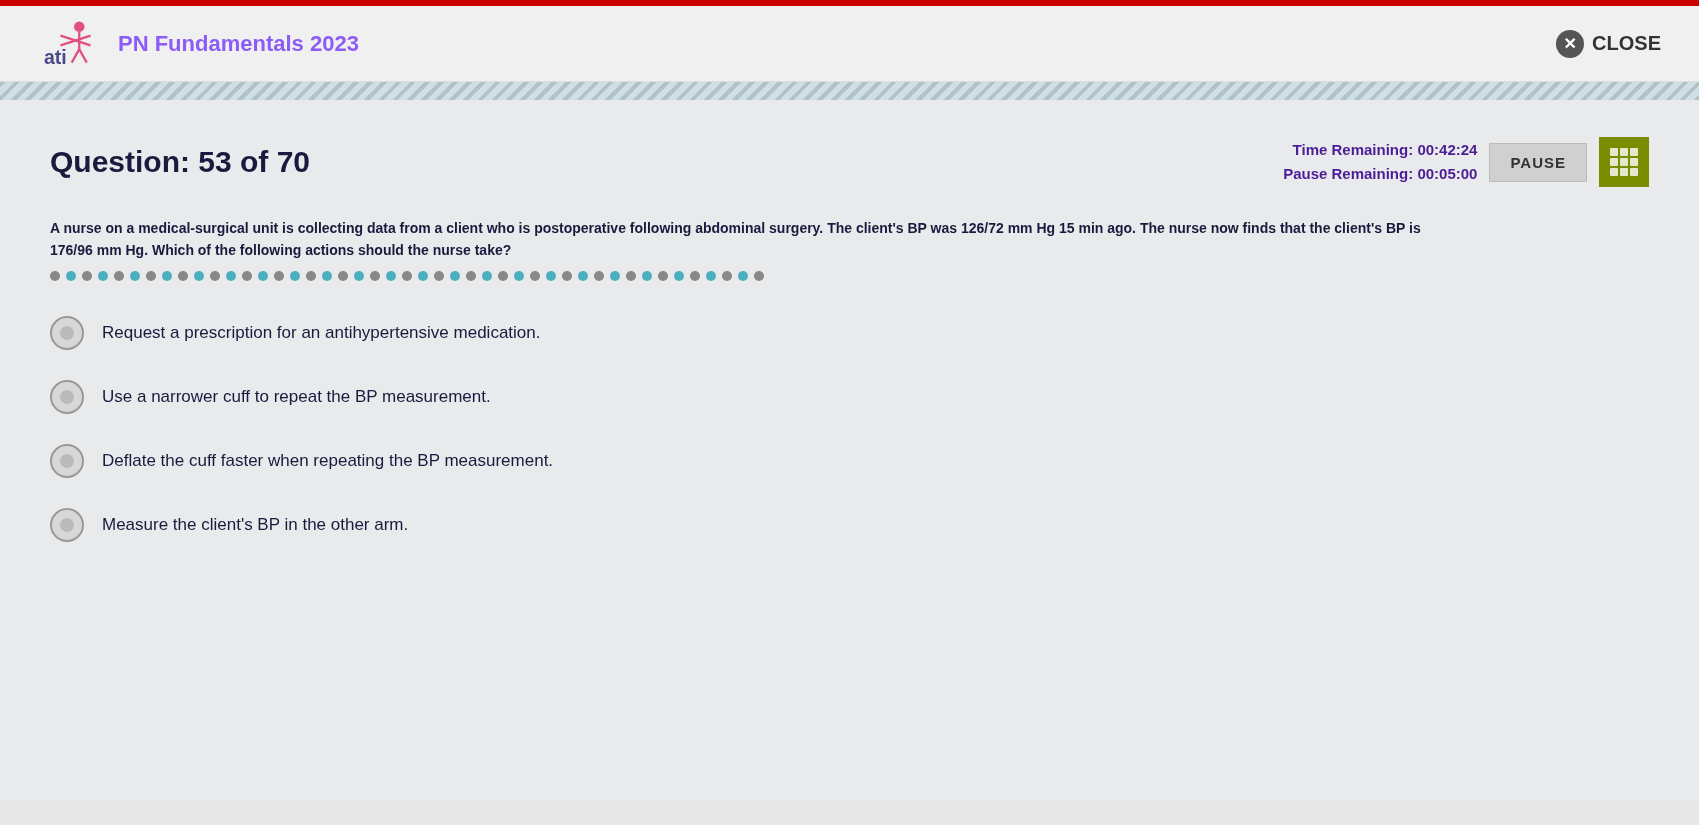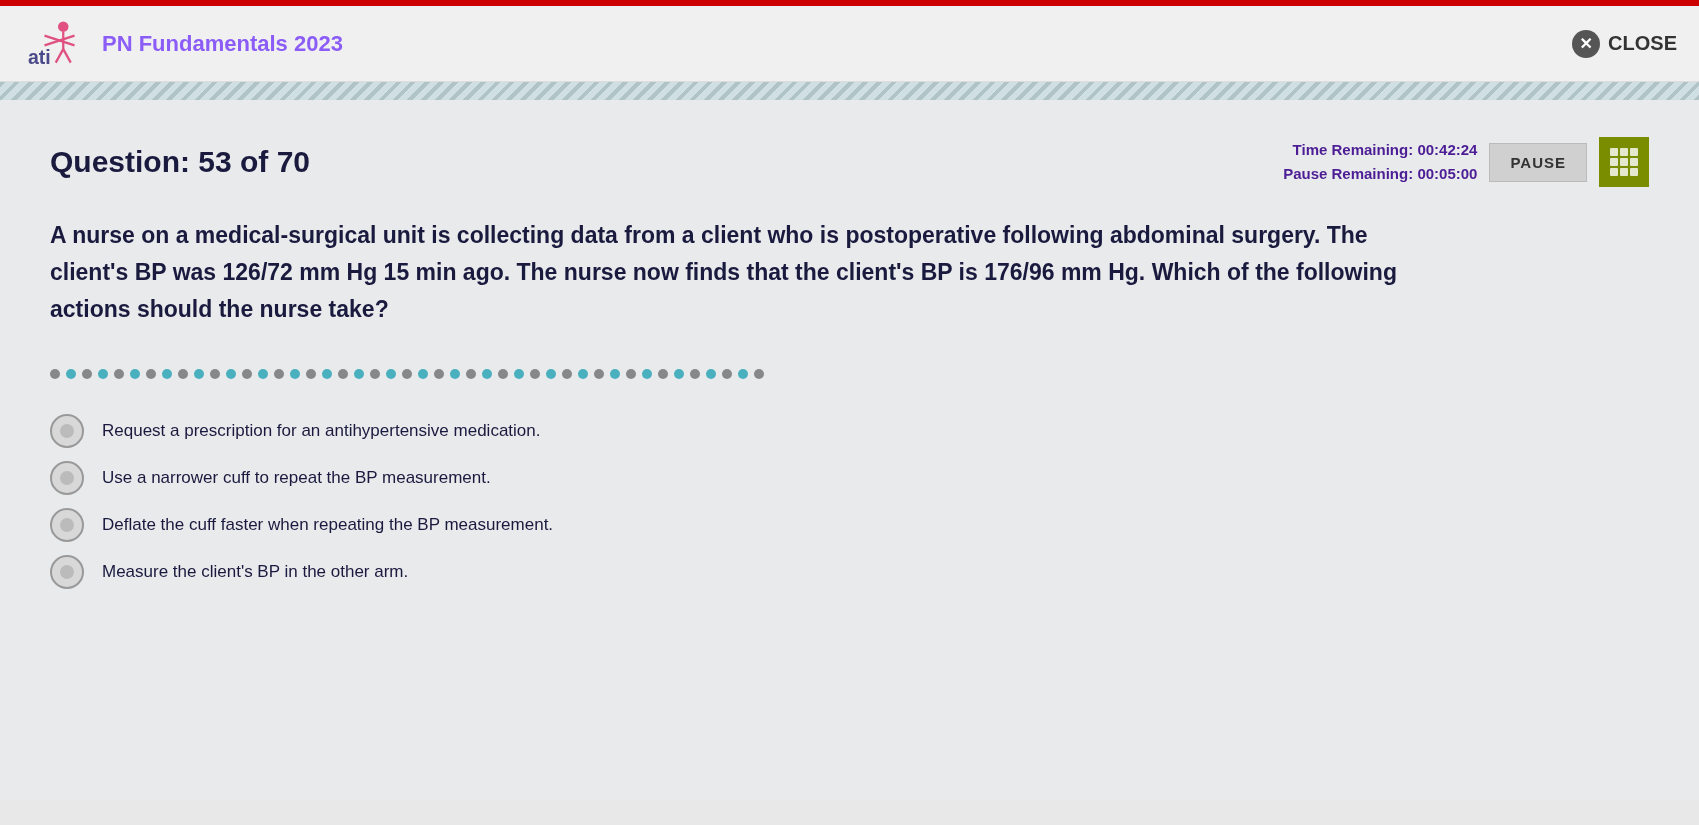--- a/index.html
+++ b/index.html
@@ -17,21 +17,21 @@
       background: #cc0000;
       width: 100%;
     }
 
     
     .header {
       background: #f0f0f0;
       display: flex;
       align-items: center;
       justify-content: space-between;
-      padding: 10px 22px;
+      padding: 10px 38px;
       border-bottom: 1px solid #ddd;
     }
 
     .header-left {
       display: flex;
       align-items: center;
       gap: 20px;
     }
 
     
@@ -158,25 +158,25 @@
       height: 28px;
     }
 
     .calc-cell {
       background: rgba(255,255,255,0.8);
       border-radius: 1px;
     }
 
     
     .question-text {
-      font-size: 23px;
+      font-size: 14px;
       color: #1a1a3e;
       font-weight: bold;
       line-height: 1.6;
-      margin-bottom: 42px;
+      margin-bottom: 9px;
       max-width: 1400px;
     }
 
     
     .dot-separator {
       display: flex;
       align-items: center;
       flex-wrap: wrap;
       gap: 6px;
       margin-bottom: 30px;
@@ -188,21 +188,21 @@
       border-radius: 50%;
     }
 
     .dot.gray { background: #888; }
     .dot.teal { background: #4ab0c0; }
 
     
     .answers-section {
       display: flex;
       flex-direction: column;
-      gap: 3px;
+      gap: 20px;
     }
 
     .answer-option {
       display: flex;
       align-items: center;
       gap: 18px;
       cursor: pointer;
       padding: 5px 0;
     }
 

